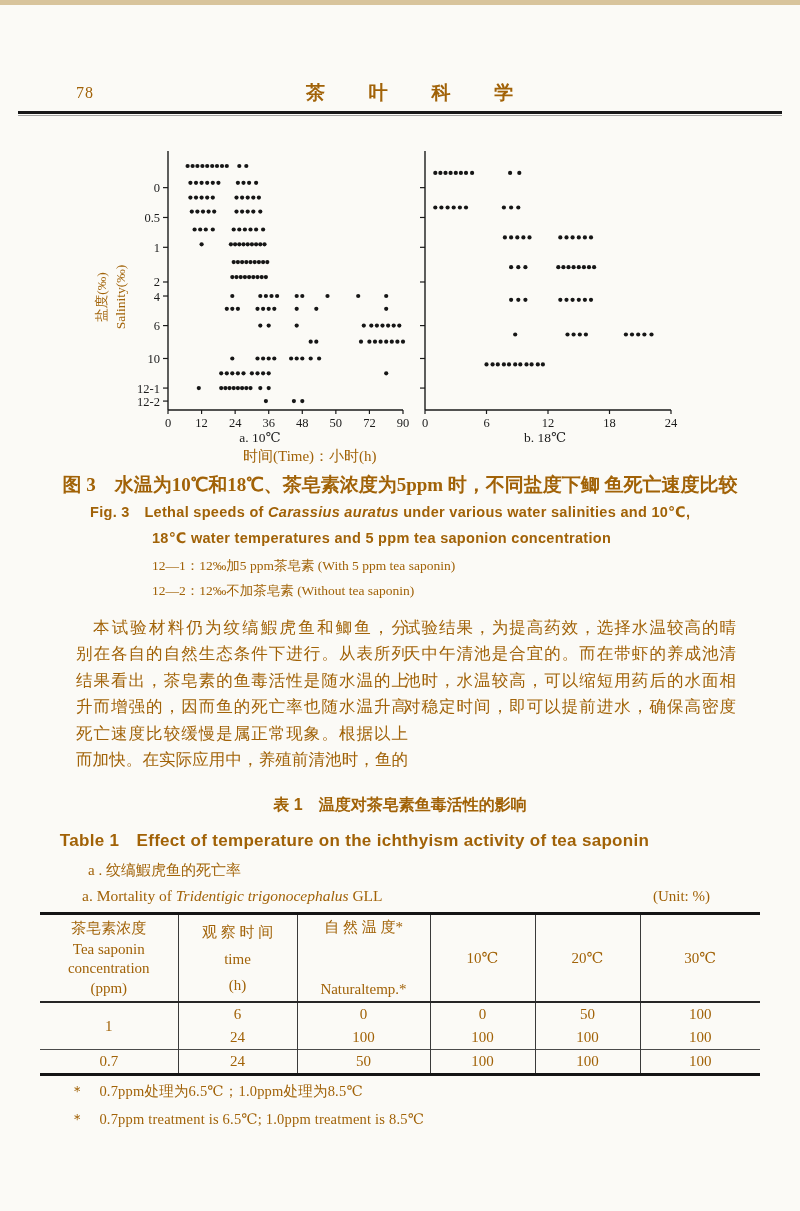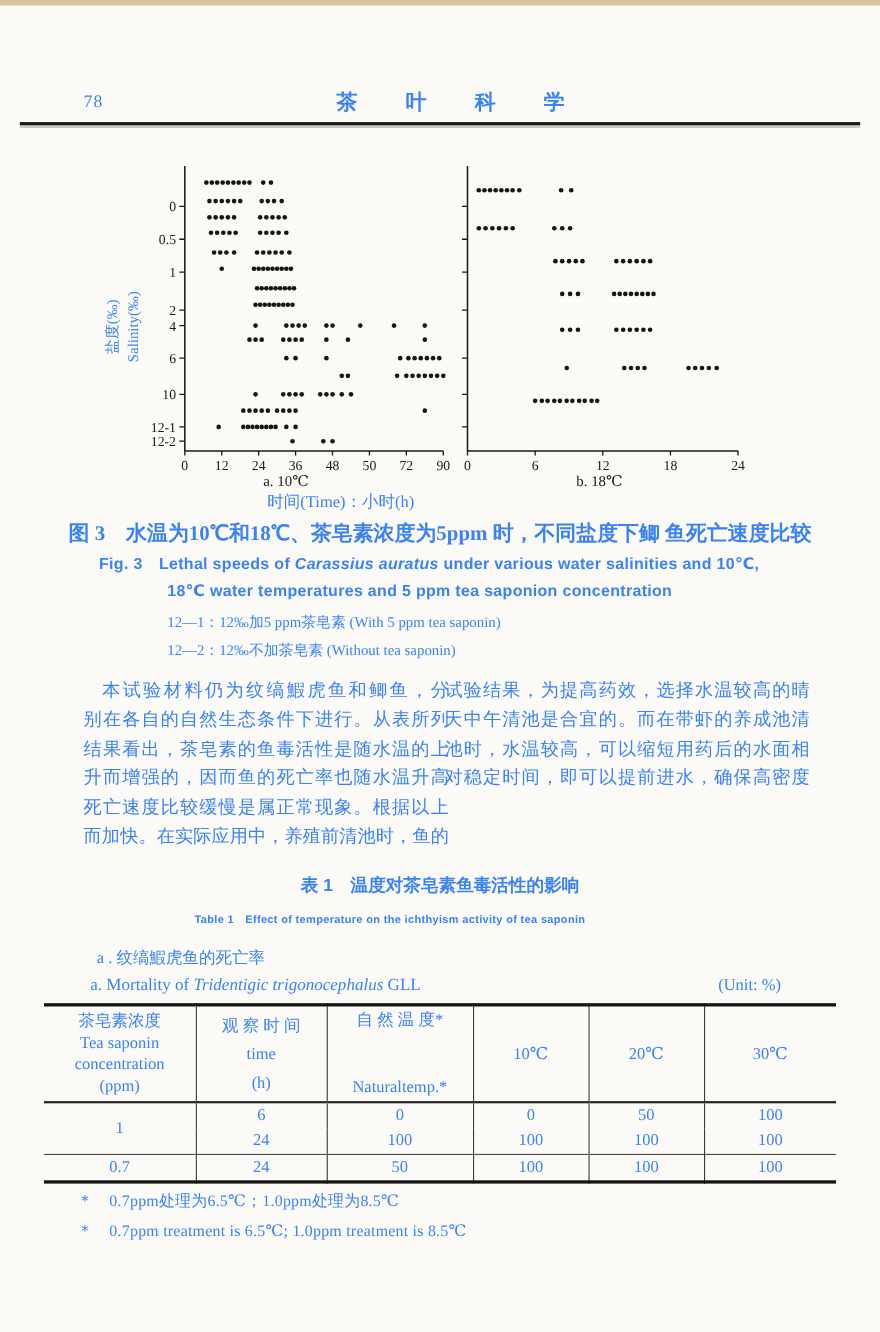--- a/index.html
+++ b/index.html
@@ -1,17 +1,17 @@
 <!DOCTYPE html>
 <html><head>
 <meta charset="utf-8">
 <style>
   html,body{margin:0;padding:0;}
   .page{position:relative;width:800px;height:1211px;background:#fbfaf6;overflow:hidden;
-        font-family:"Liberation Serif","DejaVu Serif",serif;color:#3b82f6;}
+        font-family:"Liberation Serif","DejaVu Serif",serif;color:#a16207;}
   .abs{position:absolute;}
   .edge-strip{left:0;top:0;width:800px;height:5px;background:#d8c49c;}
   .pagenum{left:76px;top:84px;font-size:16px;letter-spacing:1px;}
   .journal{left:306px;top:80px;font-size:19px;font-weight:700;letter-spacing:13px;word-spacing:13px;white-space:nowrap;}
   .hrule{left:18px;top:111px;width:764px;height:3px;background:#181818;}
   .hrule2{left:18px;top:115px;width:764px;height:1px;background:#4a4a4a;opacity:.5;}
 
   .figsvg{left:85px;top:148px;}
   .tickt{font:12.5px "Liberation Serif","DejaVu Serif",serif;fill:#1b1b1b;}
   .sublab{font:13.5px "Liberation Serif","DejaVu Serif",serif;fill:#1b1b1b;}
@@ -29,21 +29,21 @@
   .species{font-style:italic;}
 
   .bodycol{top:615px;width:332px;font-size:16.5px;line-height:26.4px;}
   .bodycol .bline{text-align:justify;text-align-last:justify;white-space:nowrap;}
   .bodycol .bline.indent{padding-left:17px;}
   .bodycol .bline.noj{text-align-last:left;}
   .col-l{left:76px;} .col-r{left:404px;}
 
   .tbl-title-cn{left:0;top:795px;width:800px;text-align:center;font-weight:bold;font-size:16px;
                 font-family:"Liberation Sans","DejaVu Sans",sans-serif;}
-  .tbl-title-en{left:0;top:829px;width:709px;text-align:center;font-weight:bold;font-size:10px;letter-spacing:.3px;
+  .tbl-title-en{left:0;top:829px;width:709px;text-align:center;font-weight:bold;font-size:17px;letter-spacing:.3px;
                 font-family:"Liberation Sans","DejaVu Sans",sans-serif;}
   .tbl-sub-cn{left:88px;top:861px;font-size:15px;}
   .tbl-sub-en{left:82px;top:887px;font-size:15.5px;}
   .tbl-unit{left:610px;top:888px;width:100px;text-align:right;font-size:15px;}
 
   .mtable{left:40px;top:912px;}
   table.mt{border-collapse:collapse;table-layout:fixed;width:720px;
            border-top:3px solid #141414;border-bottom:3px solid #141414;}
   table.mt th,table.mt td{border-left:1px solid #3a3a3a;font-weight:normal;text-align:center;
            font-size:15px;padding:0;}

